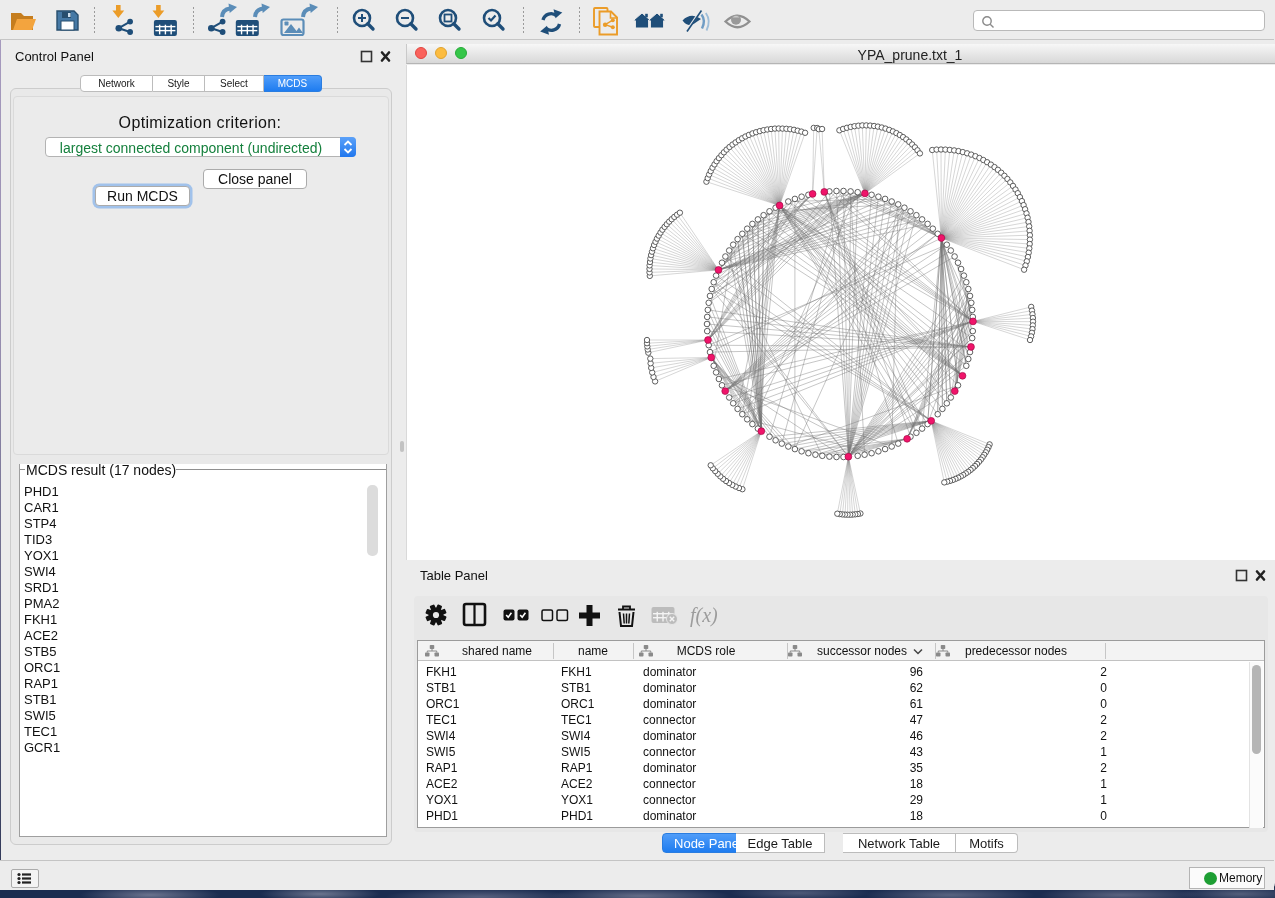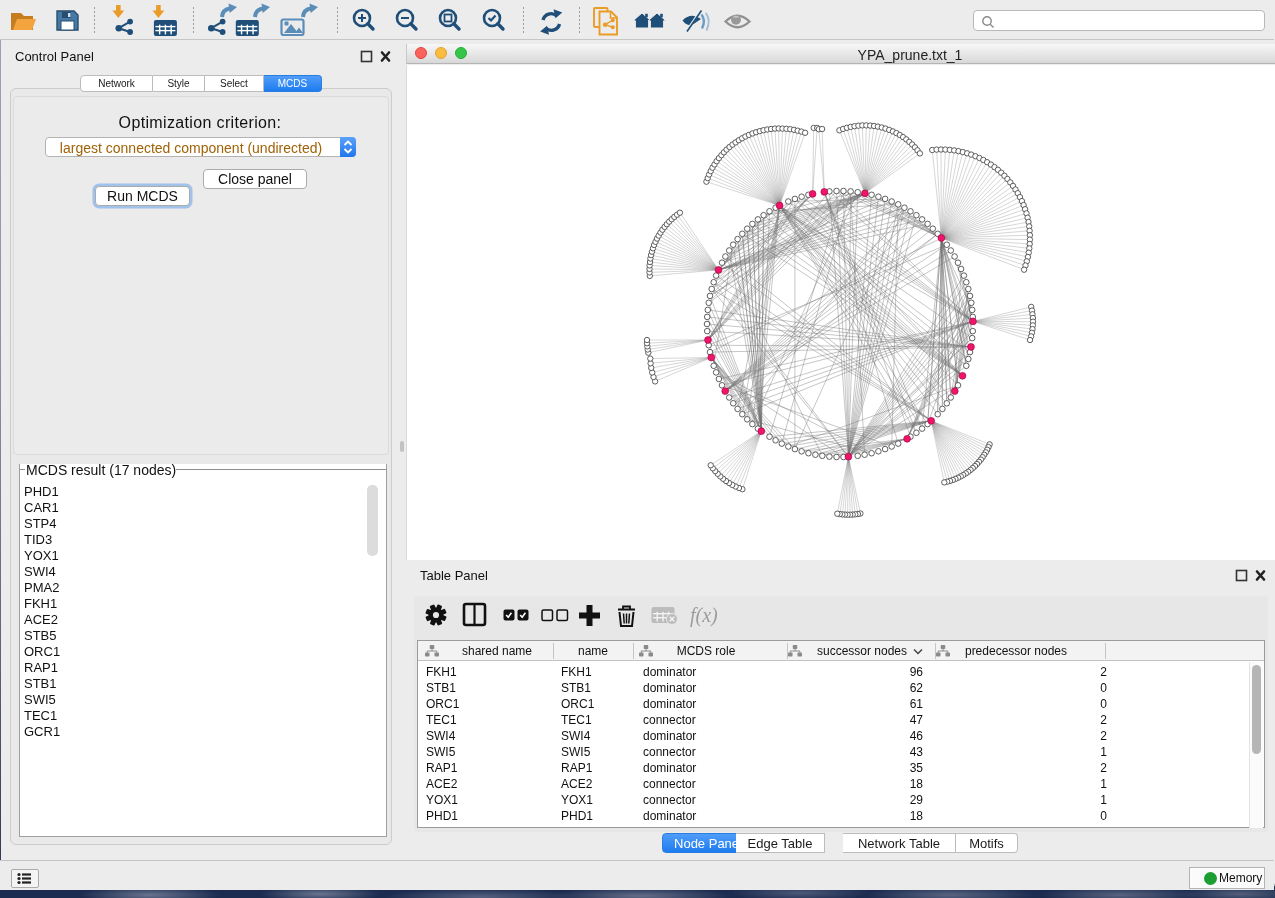--- a/index.html
+++ b/index.html
@@ -193,36 +193,37 @@
 <div id="cpanel"></div>
 <div class="abs" style="left:13px;top:96px;width:376px;height:359px;background:#ebebeb;border:1px solid #dadada;border-radius:4px"></div>
 <div class="tabrow" style="left:80px;top:75px;width:245px">
 <div class="tab" style="left:0;width:73px;border-left:1px solid #bcbcbc;border-radius:4px 0 0 4px">Network</div>
 <div class="tab" style="left:73px;width:52px">Style</div>
 <div class="tab" style="left:125px;width:59px">Select</div>
 <div class="tab tabsel" style="left:184px;width:58px;border-radius:0 4px 4px 0">MCDS</div>
 </div>
 <div class="abs" style="left:0;top:114px;width:400px;text-align:center;font-size:16px;letter-spacing:0.35px;color:#111">Optimization criterion:</div>
 <div id="dd">
-    <div class="abs" style="left:5px;top:2px;width:280px;text-align:center;font-size:14px;color:#a16207">largest connected component (undirected)</div>
+    <div class="abs" style="left:5px;top:2px;width:280px;text-align:center;font-size:14px;color:#15803d">largest connected component (undirected)</div>
 <div id="ddstep"><svg width="16" height="20" viewBox="0 0 16 20">
 <path d="M4.5 8 L8 4.5 L11.5 8" stroke="#fff" stroke-width="1.8" fill="none"></path>
 <path d="M4.5 12 L8 15.5 L11.5 12" stroke="#fff" stroke-width="1.8" fill="none"></path>
       </svg></div>
   </div>
 <div class="btn" style="left:95px;top:186px;width:95px;box-shadow:0 0 0 2.5px rgba(100,160,235,.55)">Run MCDS</div>
 <div class="btn" style="left:203px;top:169px;width:104px">Close panel</div>
 <div id="mlist">
     <div style="height:20px"></div>
     <div>PHD1</div>
     <div>CAR1</div>
     <div>STP4</div>
     <div>TID3</div>
     <div>YOX1</div>
     <div>SWI4</div>
+    <div>SRD1</div>
     <div>PMA2</div>
     <div>FKH1</div>
     <div>ACE2</div>
     <div>STB5</div>
     <div>ORC1</div>
     <div>RAP1</div>
     <div>STB1</div>
     <div>SWI5</div>
     <div>TEC1</div>
     <div>GCR1</div>

